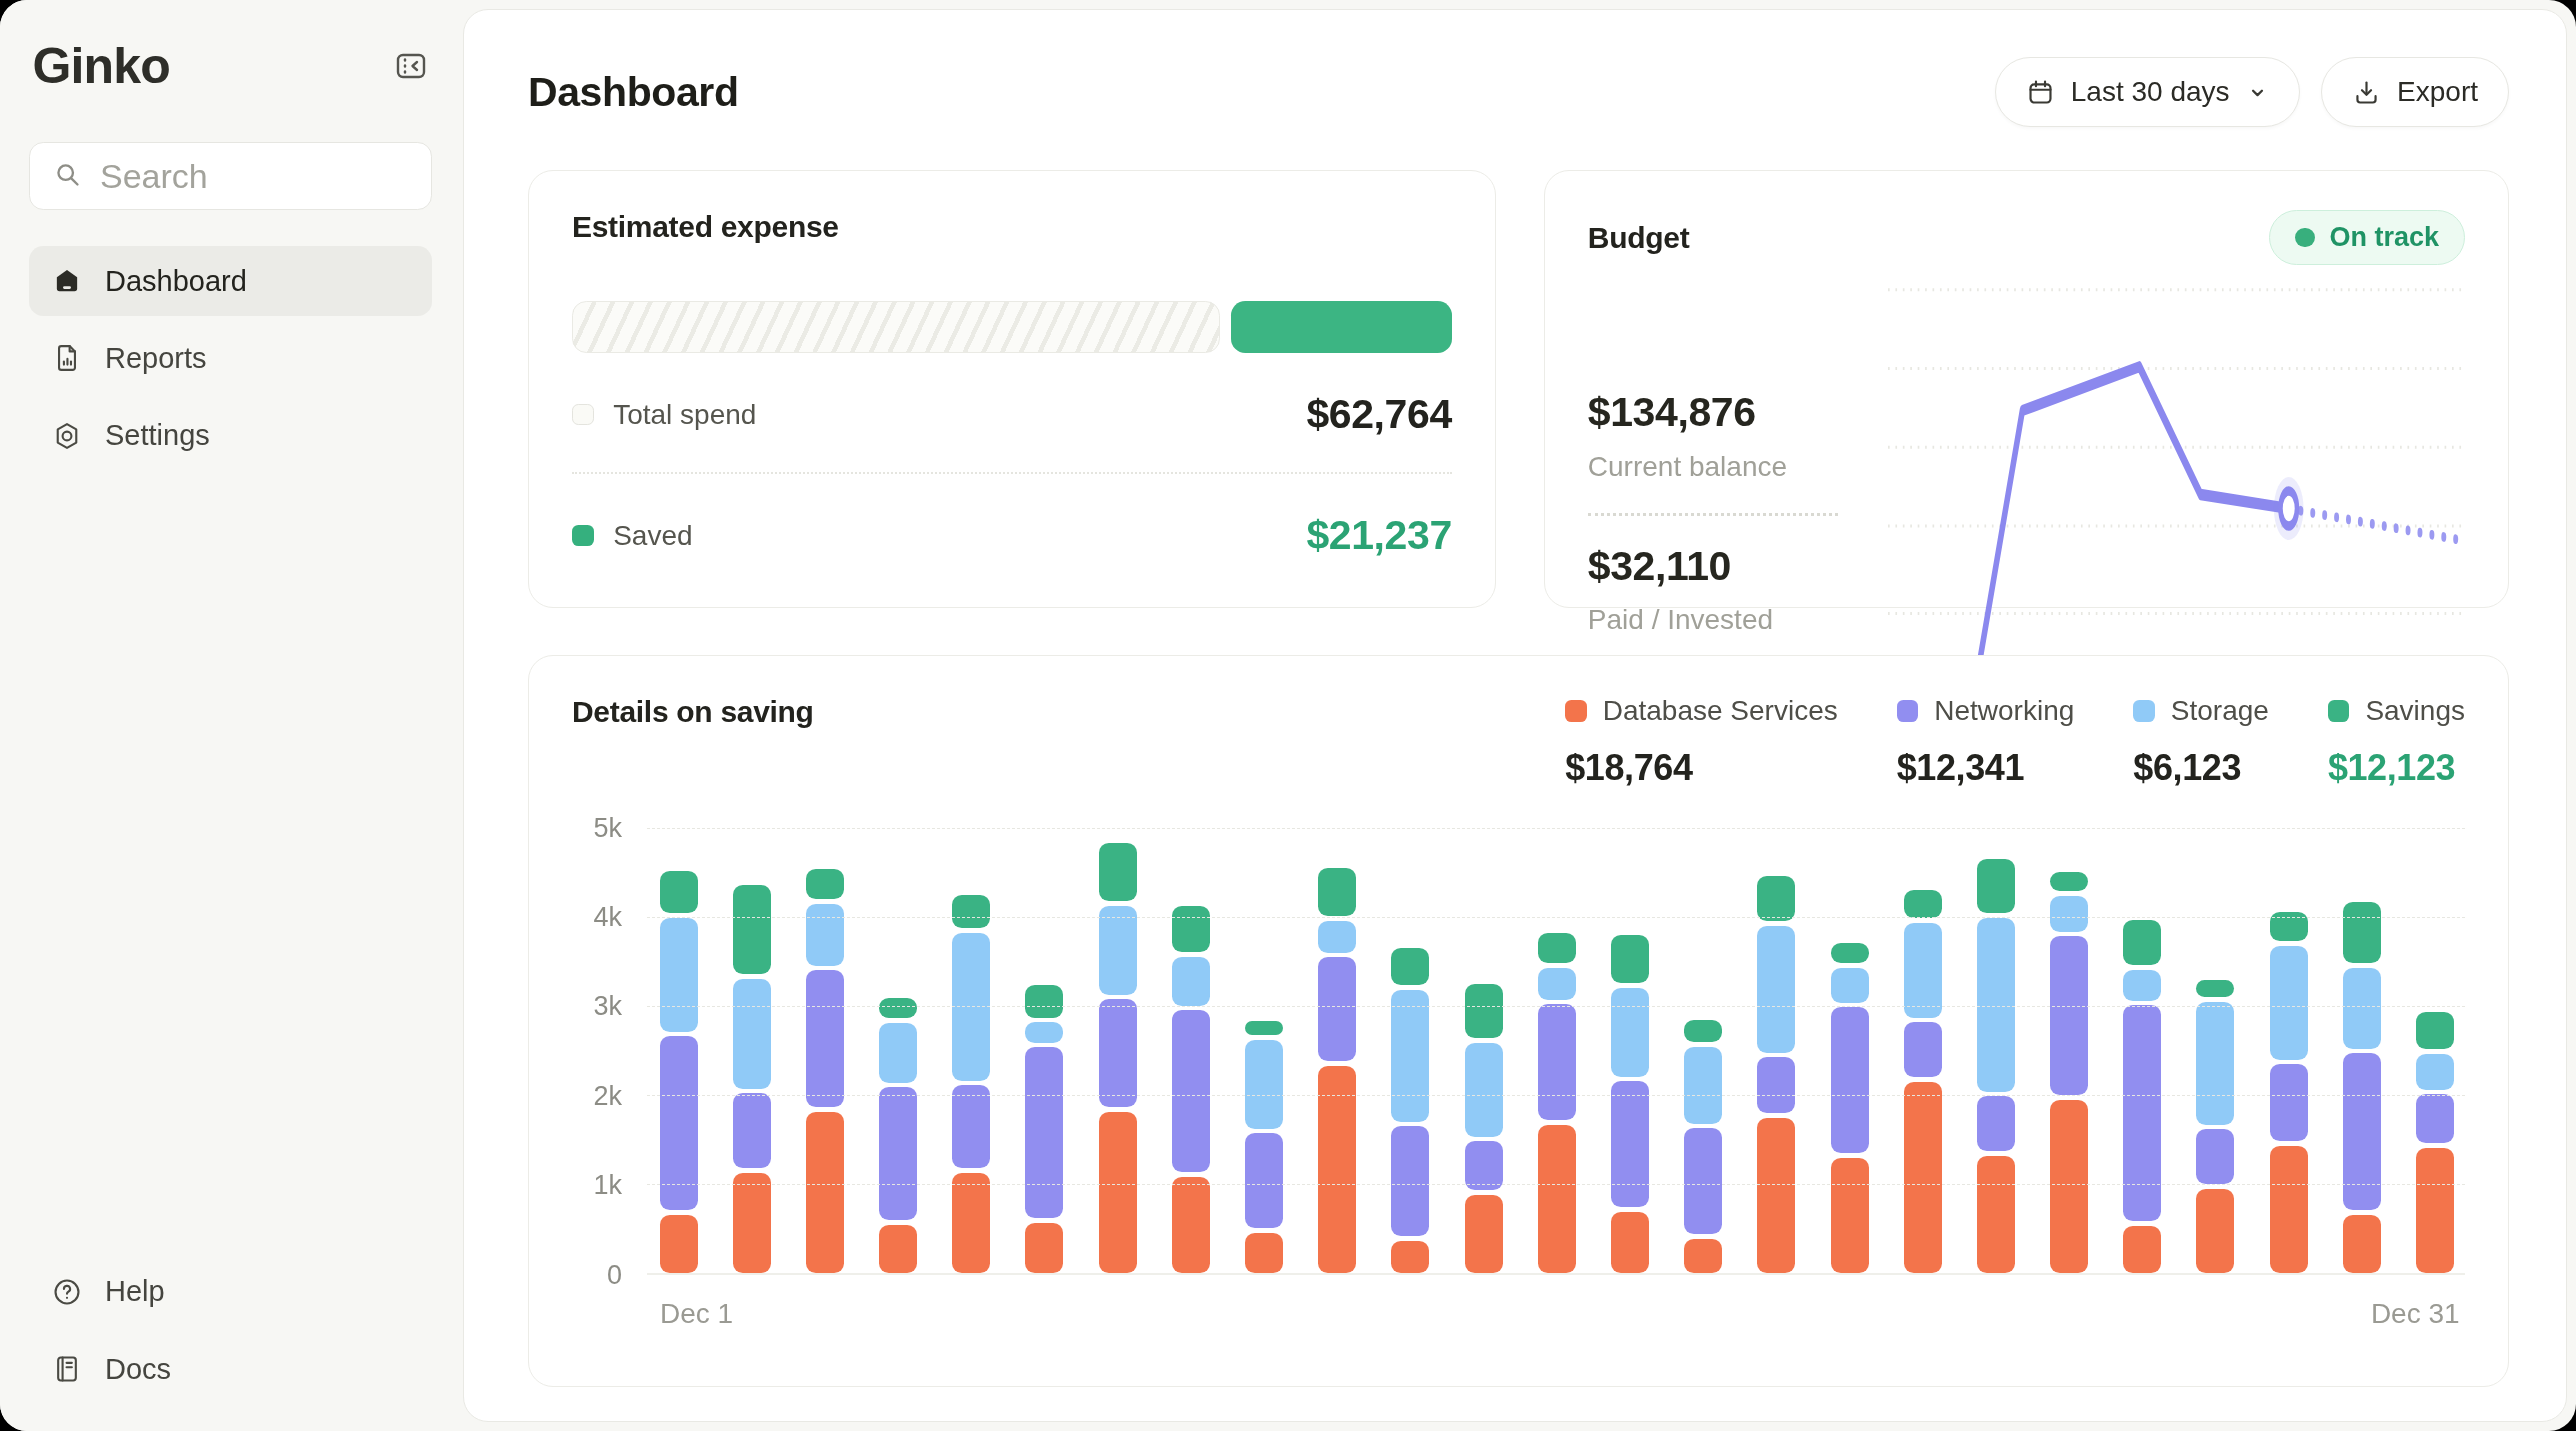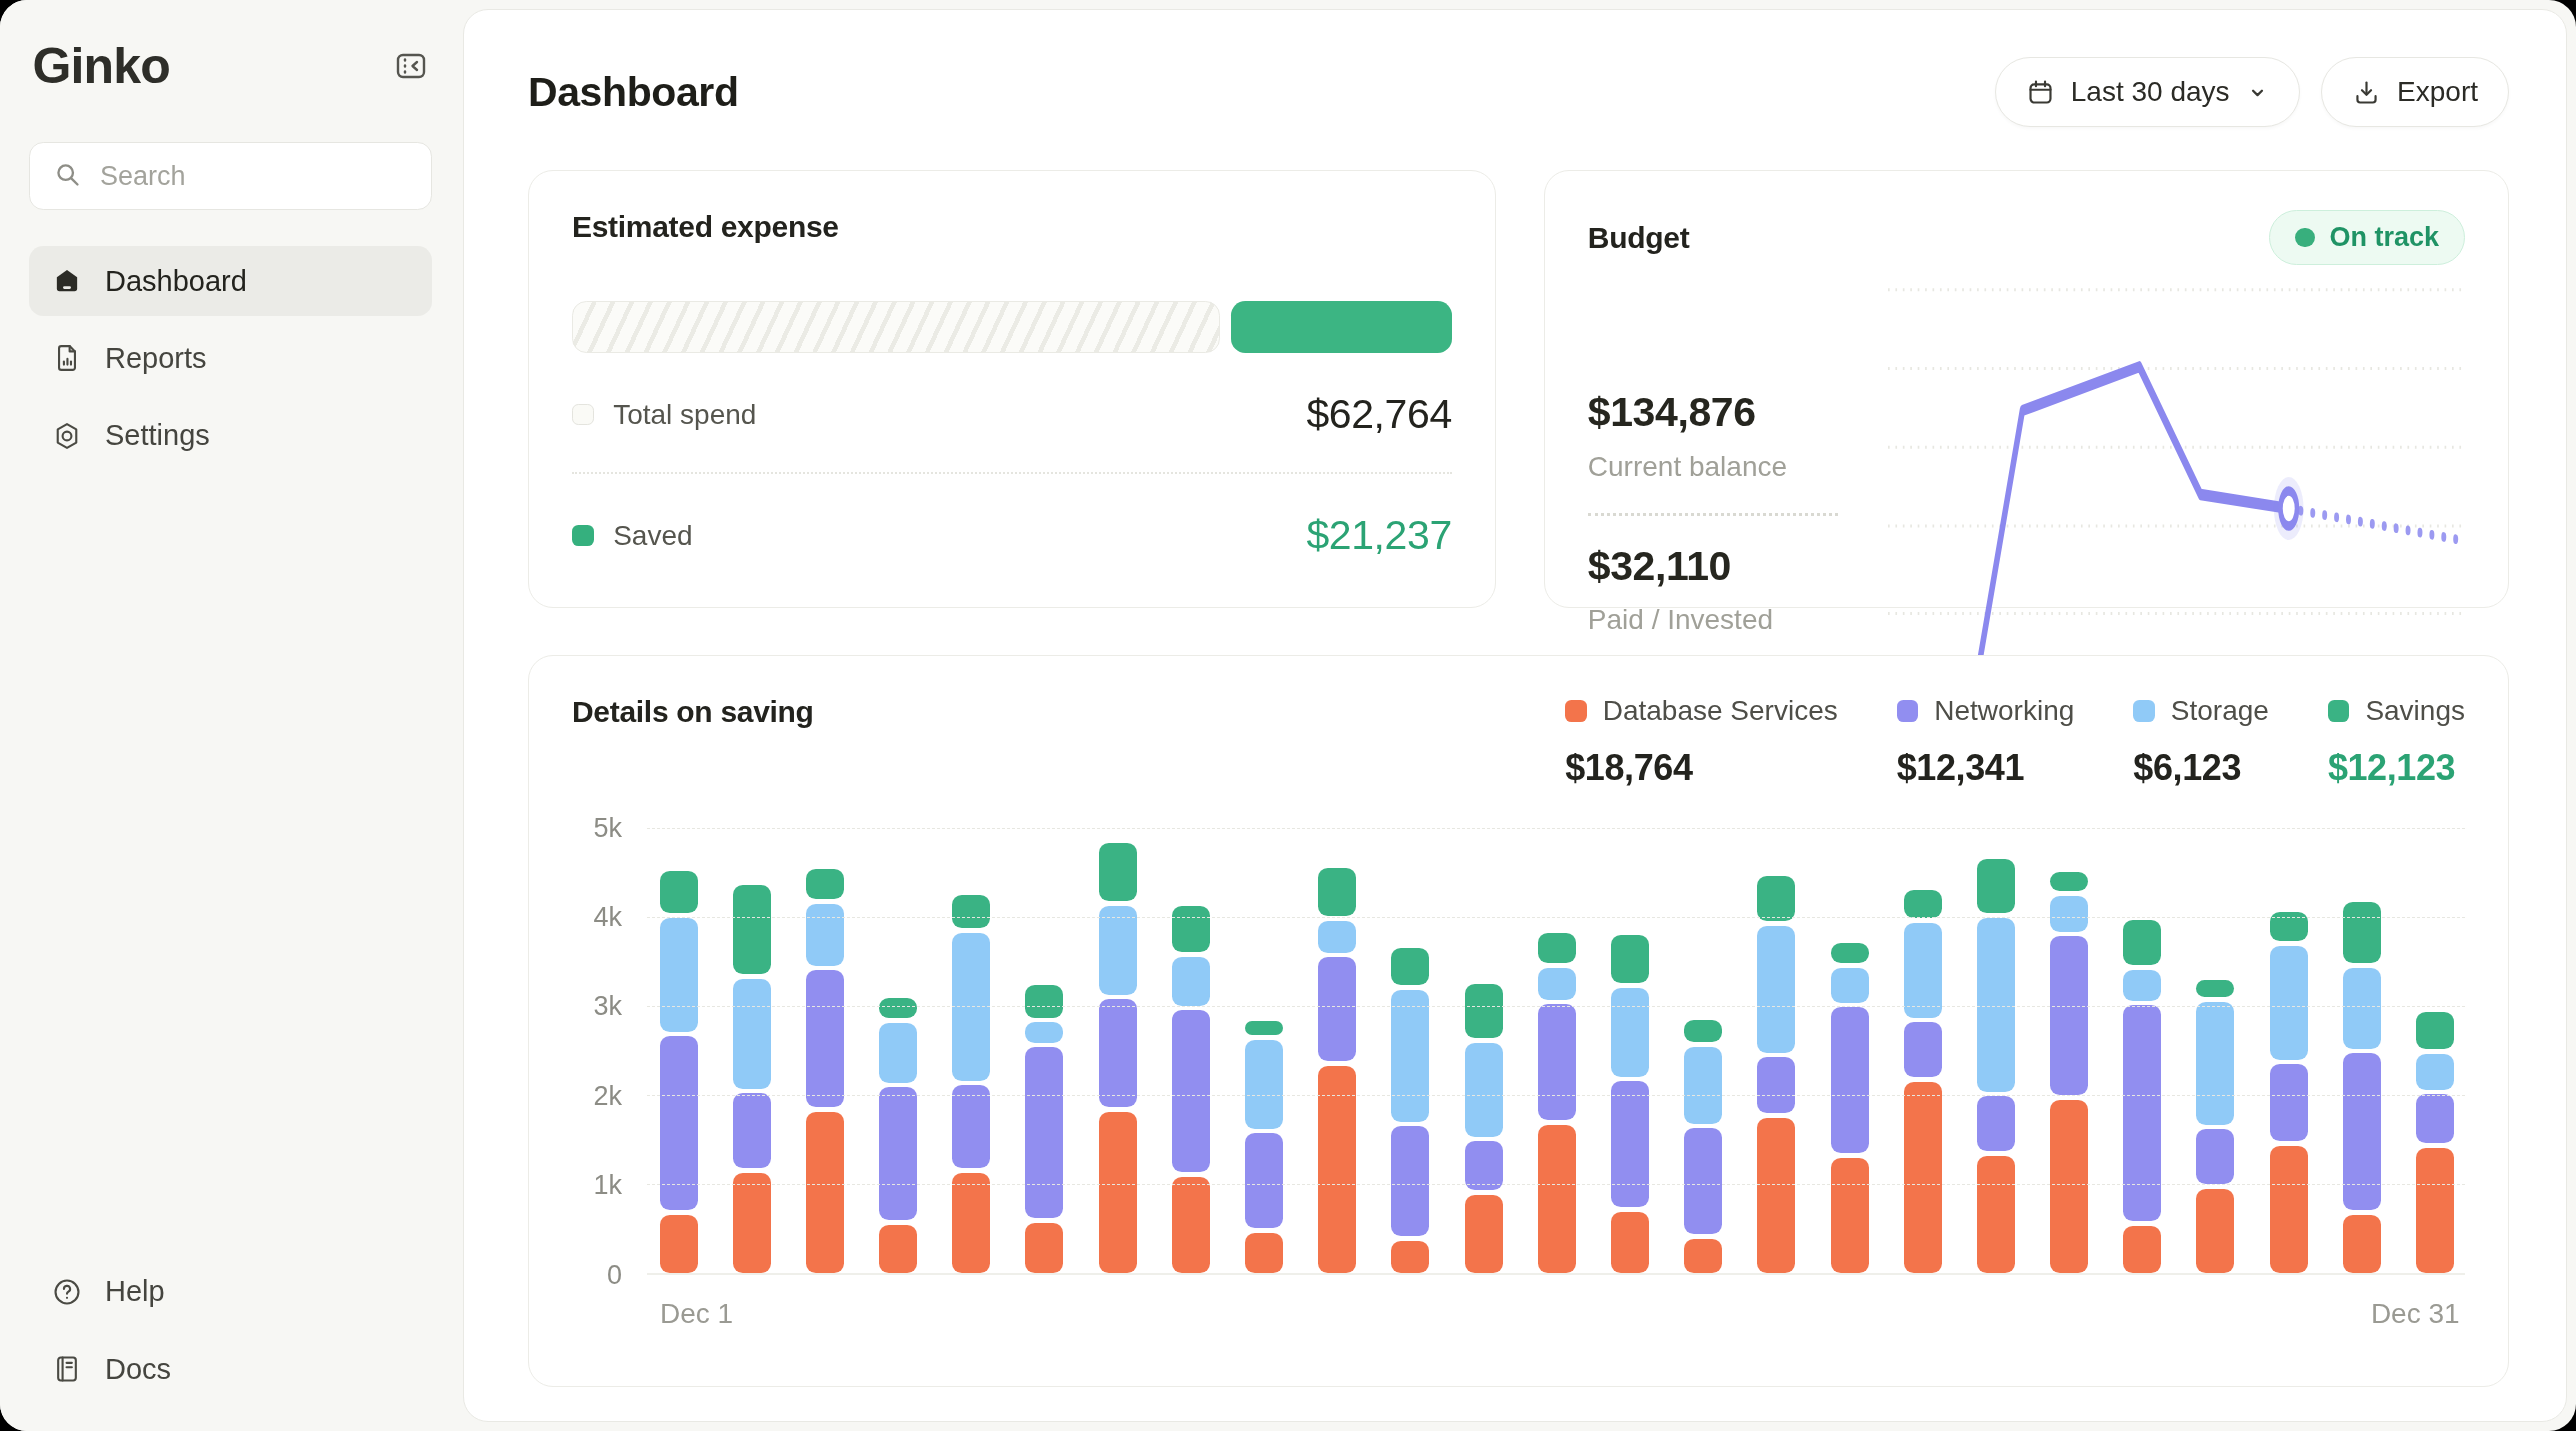--- a/index.html
+++ b/index.html
@@ -6,21 +6,21 @@
   html,body { width:2576px; height:1431px; background:#000; font-family:"Liberation Sans", sans-serif; overflow:hidden; }
   .window { position:absolute; inset:0; border-radius:27px; overflow:hidden; background:#F7F7F4; }
 
   
   .sidebar { position:absolute; left:0; top:0; bottom:0; width:501px; background:#F7F7F4; padding:30px 32px 27px 29px; display:flex; flex-direction:column; }
   .sidebar-inner { width:403px; display:flex; flex-direction:column; height:100%; }
   .logo-row { display:flex; align-items:center; justify-content:space-between; padding:7.2px 3.6px 0 3.6px; }
   .logo { font-size:50px; font-weight:700; color:#2E2E29; letter-spacing:-0.9px; }
   .collapse-btn { color:#55554F; cursor:pointer; display:flex; }
   .search-box { margin-top:47px; height:68px; background:#FFFFFF; border:1.8px solid #E6E6E1; border-radius:14.3px; display:flex; align-items:center; gap:18px; padding:0 23px; color:#8E8E87; }
-  .search-box input { border:none; outline:none; font-size:27px; color:#3A3A34; width:100%; background:transparent; font-family:"Liberation Sans", sans-serif; }
+  .search-box input { border:none; outline:none; font-size:34px; color:#3A3A34; width:100%; background:transparent; font-family:"Liberation Sans", sans-serif; }
   .search-box input::placeholder { color:#A3A39C; }
   .nav { margin-top:36px; display:flex; flex-direction:column; gap:7.2px; }
   .nav-item { display:flex; align-items:center; gap:23px; height:70px; border-radius:14.3px; padding:0 23px; font-size:29px; color:#45453F; cursor:pointer; }
   .nav-item .ic { display:flex; color:#4A4A43; }
   .nav-item.active { background:#EBEBE7; color:#23231E; font-weight:500; }
   .nav-item.active .ic { color:#2B2B26; }
   .sidebar-bottom { margin-top:auto; display:flex; flex-direction:column; gap:7.2px; }
   .profile { margin-top:41px; display:flex; align-items:center; gap:23px; padding:0 5.4px; }
   .avatar { width:57px; height:57px; border-radius:50%; background:radial-gradient(circle at 32% 18%, #4C9FE0 0%, #35ACBE 38%, #2FC79B 62%, #35E383 88%); }
   .profile-meta { display:flex; flex-direction:column; gap:5.4px; }
@@ -44,21 +44,21 @@
   .expense-card { flex:1.003; display:flex; flex-direction:column; }
   .progress { margin-top:57px; display:flex; gap:10.7px; height:52px; }
   .progress .hatch { flex:74.5; border:1.8px solid #EAEAE4; border-radius:14.3px;
      background:repeating-linear-gradient(115deg, #EBEBE5 0 4.5px, #FBFBF8 4.5px 17px); }
   .progress .fill { flex:25.5; border-radius:14.3px; background:#3CB583; }
   .kv-row { display:flex; align-items:center; margin-top:38px; }
   .kv-row .swatch { width:21.5px; height:21.5px; border-radius:6.3px; margin-right:19.7px; }
   .swatch.empty { background:#FAFAF6; border:1.8px solid #E4E4DE; }
   .swatch.green { background:#35B07E; }
   .kv-label { font-size:28px; color:#55554E; }
-  .kv-value { margin-left:auto; font-size:41px; font-weight:400; color:#23231E; letter-spacing:-0.4px; }
+  .kv-value { margin-left:auto; font-size:41px; font-weight:700; color:#23231E; letter-spacing:-0.4px; }
   .kv-value.green { color:#2BA374; }
   .dotted-div { border-top:2.7px dotted #E5E5DF; margin-top:34px; }
 
   
   .budget-card { flex:1; display:flex; flex-direction:column; }
   .budget-head { display:flex; align-items:center; justify-content:space-between; }
   .badge { display:flex; align-items:center; gap:14.3px; height:55px; padding:0 25px; background:#EDFAF2; border:1.8px solid #CDEFDC; border-radius:894px; }
   .badge-dot { width:19.7px; height:19.7px; border-radius:50%; background:#38AF7D; }
   .badge-label { font-size:27px; font-weight:600; color:#1F9365; }
   .budget-body { display:flex; flex:1; margin-top:16px; }

